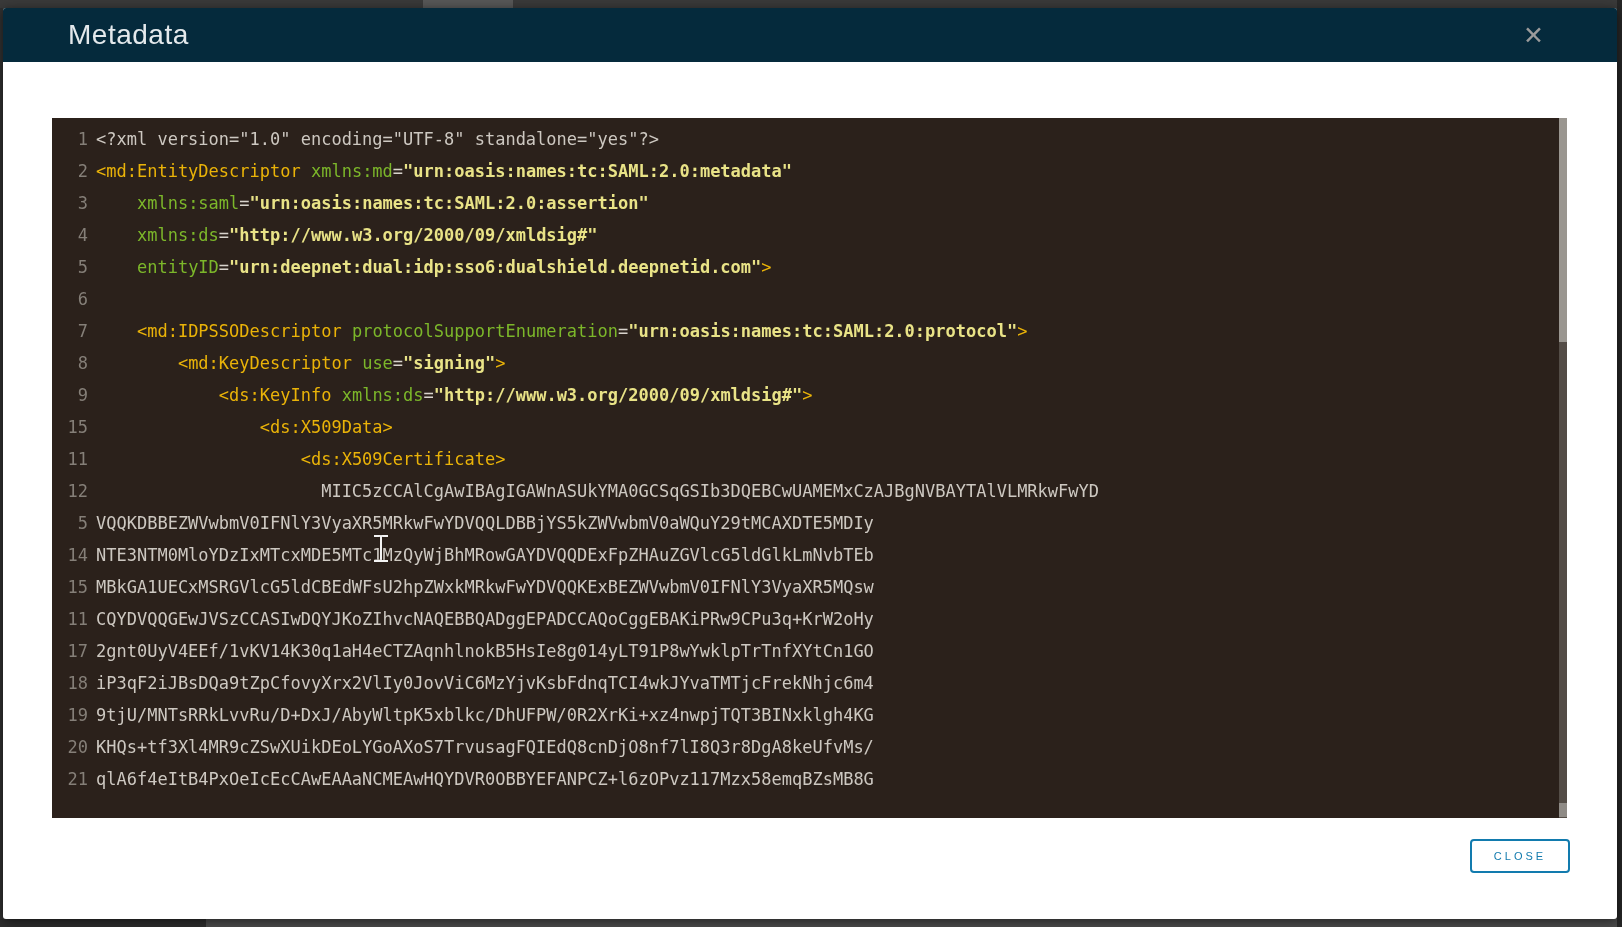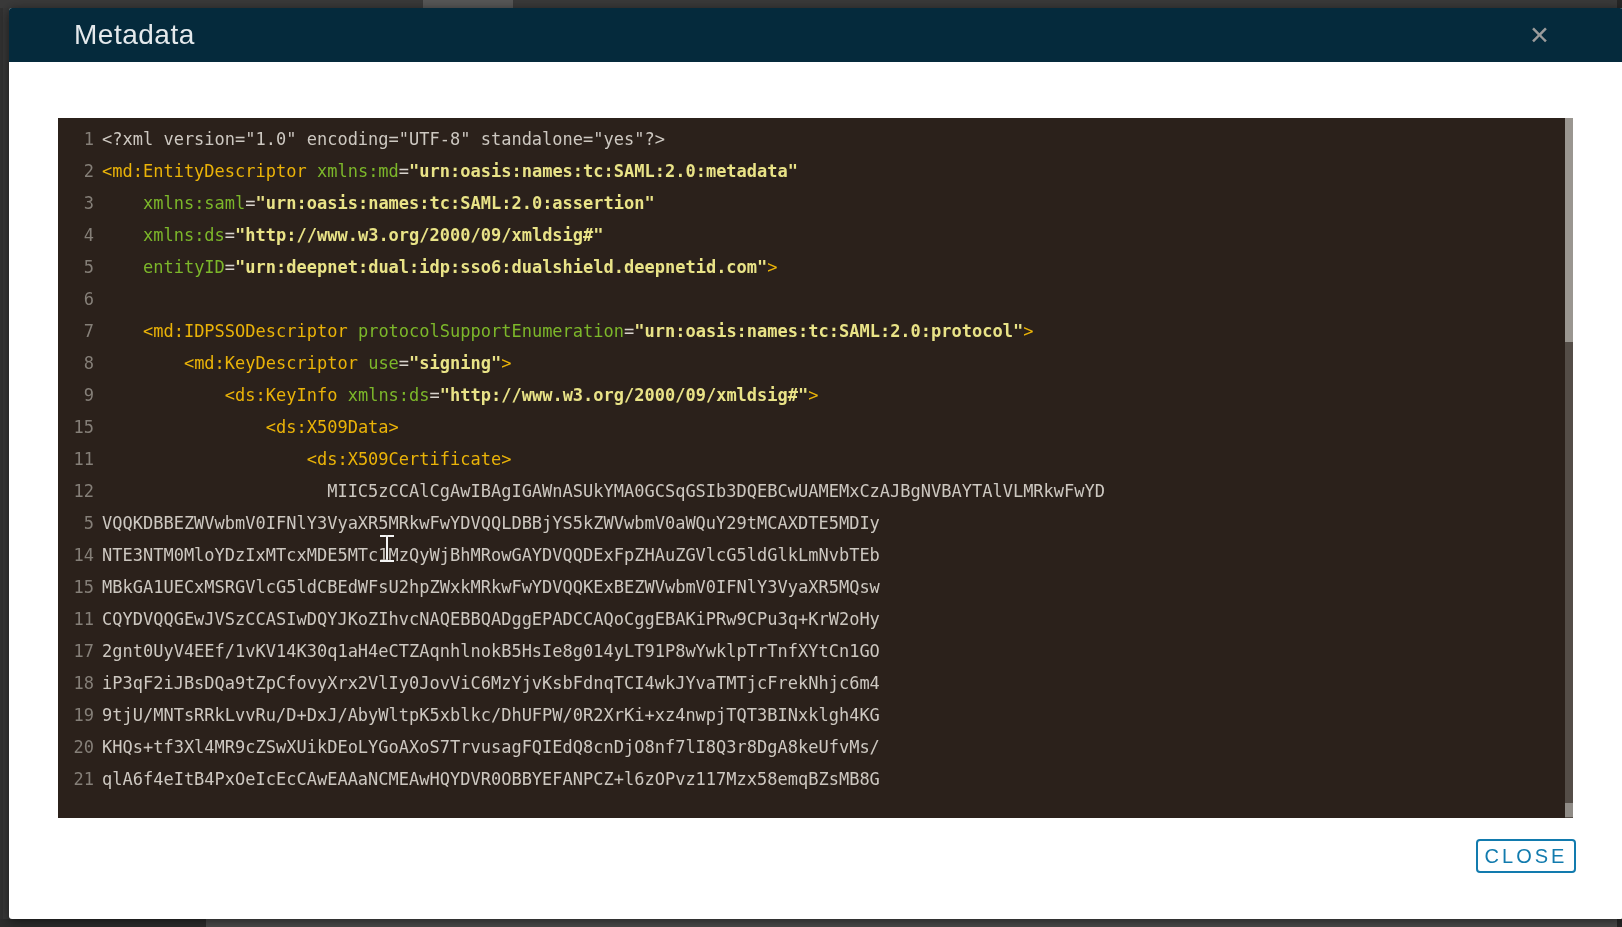--- a/index.html
+++ b/index.html
@@ -12,21 +12,21 @@
   .strip{position:absolute;}
   #strip-top{left:0;top:0;width:1622px;height:8px;background:#3a3a3a;}
   #strip-top-thumb{left:423px;top:0;width:90px;height:8px;background:#585858;}
   #strip-bottom{left:0;top:919px;width:1622px;height:8px;background:#2d2d2d;}
   #strip-bottom-thumb{left:206px;top:919px;width:1416px;height:8px;background:#4b4b4b;}
   #strip-right{left:1617px;top:0;width:5px;height:927px;background:#262626;}
   #strip-left{left:0;top:8px;width:3px;height:911px;background:#313131;}
 
   
   #modal{
-    position:absolute;left:9px;top:8px;width:1614px;height:911px;
+    position:absolute;left:3px;top:8px;width:1614px;height:911px;
     background:#ffffff;border-radius:3px;overflow:hidden;
     box-shadow:0 2px 12px rgba(0,0,0,.55);
     padding-left:26px;
   }
   #modal-header{
     position:absolute;left:0;top:0;width:100%;height:54px;background:#052a3c;
   }
   #modal-title{
     position:absolute;left:65px;top:50%;transform:translateY(-50%);
     color:#e4e9ec;font-size:28px;font-weight:300;letter-spacing:.5px;
@@ -69,21 +69,21 @@
   #ibeam{position:absolute;left:322px;top:417px;width:14px;height:27px;pointer-events:none;}
   #ibeam .bar{position:absolute;left:0;width:14px;height:2px;background:#f4f4f4;box-shadow:0 0 1px #2b211b;}
   #ibeam .bar.top{top:0;}
   #ibeam .bar.bottom{bottom:0;}
   #ibeam .stem{position:absolute;left:6px;top:1px;width:2px;height:25px;background:#f4f4f4;box-shadow:0 0 1px #2b211b;}
 
   
   #close-button{
     position:absolute;right:47px;top:831px;width:100px;height:34px;
     background:#ffffff;border:2px solid #127bae;border-radius:4px;
-    color:#127bae;font-size:20px;font-weight:500;letter-spacing:3px;
+    color:#127bae;font-size:11px;font-weight:500;letter-spacing:3px;
     display:flex;align-items:center;justify-content:center;
     font-family:"Liberation Sans",sans-serif;cursor:pointer;
   }
 </style>
 </head>
 <body>
 
 <div id="stage">
 
   <div class="strip" id="strip-top"></div>

